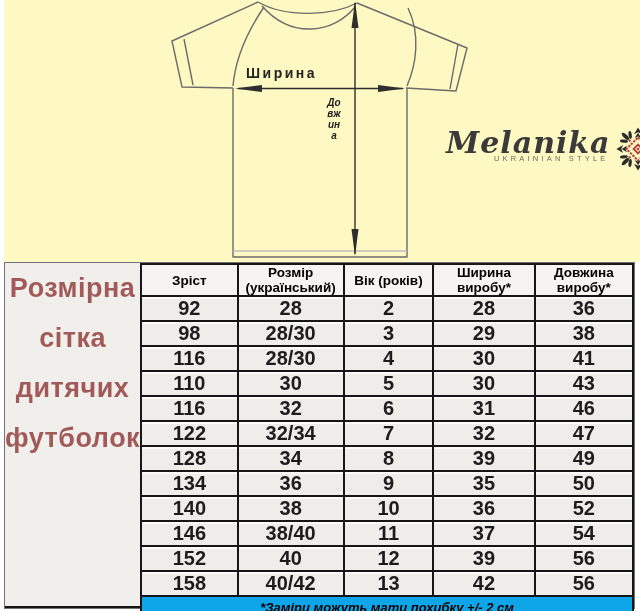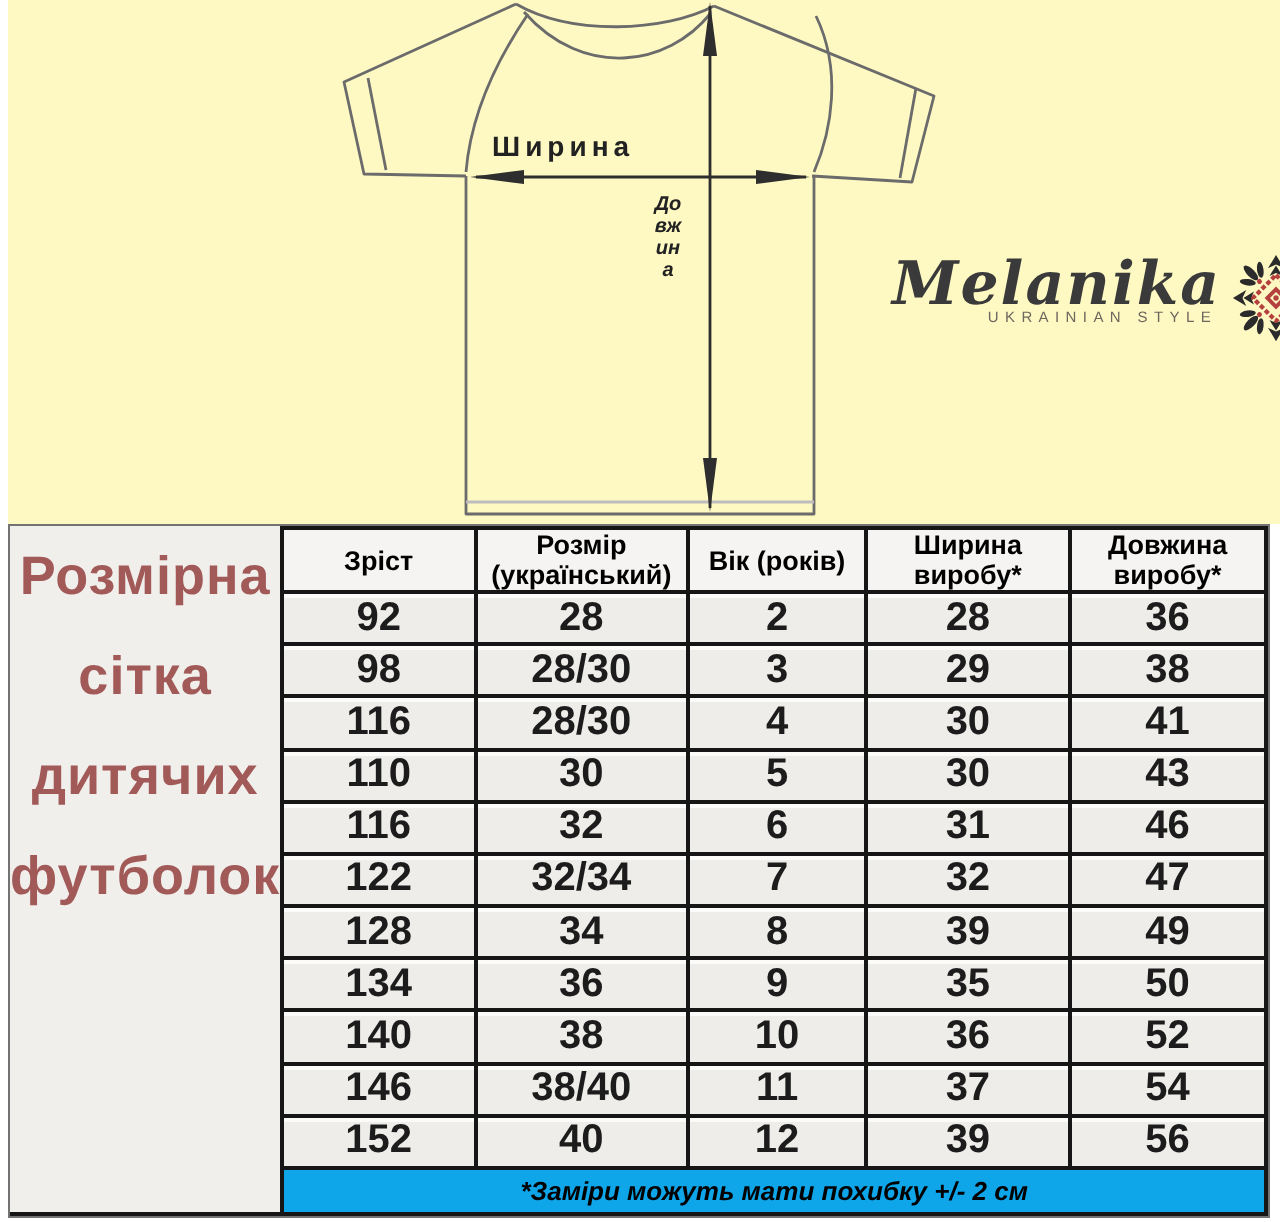--- a/index.html
+++ b/index.html
@@ -235,20 +235,27 @@
           <td>37</td>
           <td>54</td>
         </tr>
         <tr>
           <td>152</td>
           <td>40</td>
           <td>12</td>
           <td>39</td>
           <td>56</td>
         </tr>
+        <tr>
+          <td>158</td>
+          <td>40/42</td>
+          <td>13</td>
+          <td>42</td>
+          <td>56</td>
+        </tr>
       </tbody>
     <tfoot>
       <tr>
         <td colspan="5">*Заміри можуть мати похибку +/- 2 см</td>
       </tr>
     </tfoot>
   </table>
 </div>
 
 </body></html>

